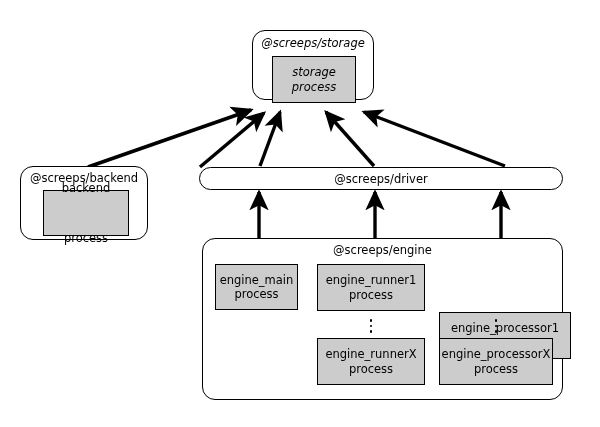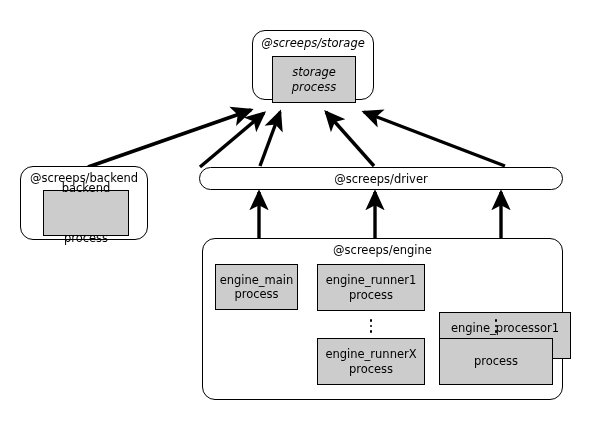--- a/index.html
+++ b/index.html
@@ -165,17 +165,18 @@
     <div class="proc" style="left:236px; top:25px; width:132px; height:47px;margin-top:48px;">
       <span>engine_processor1</span>
       <span>process</span>
     </div>
     <div class="vdots" style="left:236px; top:76px; width:114px; height:22px;">
       <i></i>
         <i></i>
         <i></i>
     </div>
     <div class="proc" style="left:236px; top:99px; width:114px; height:47px;">
+      <span>engine_processorX</span>
       <span>process</span>
     </div>
   </div>
 
 </div>
 
 </body></html>

